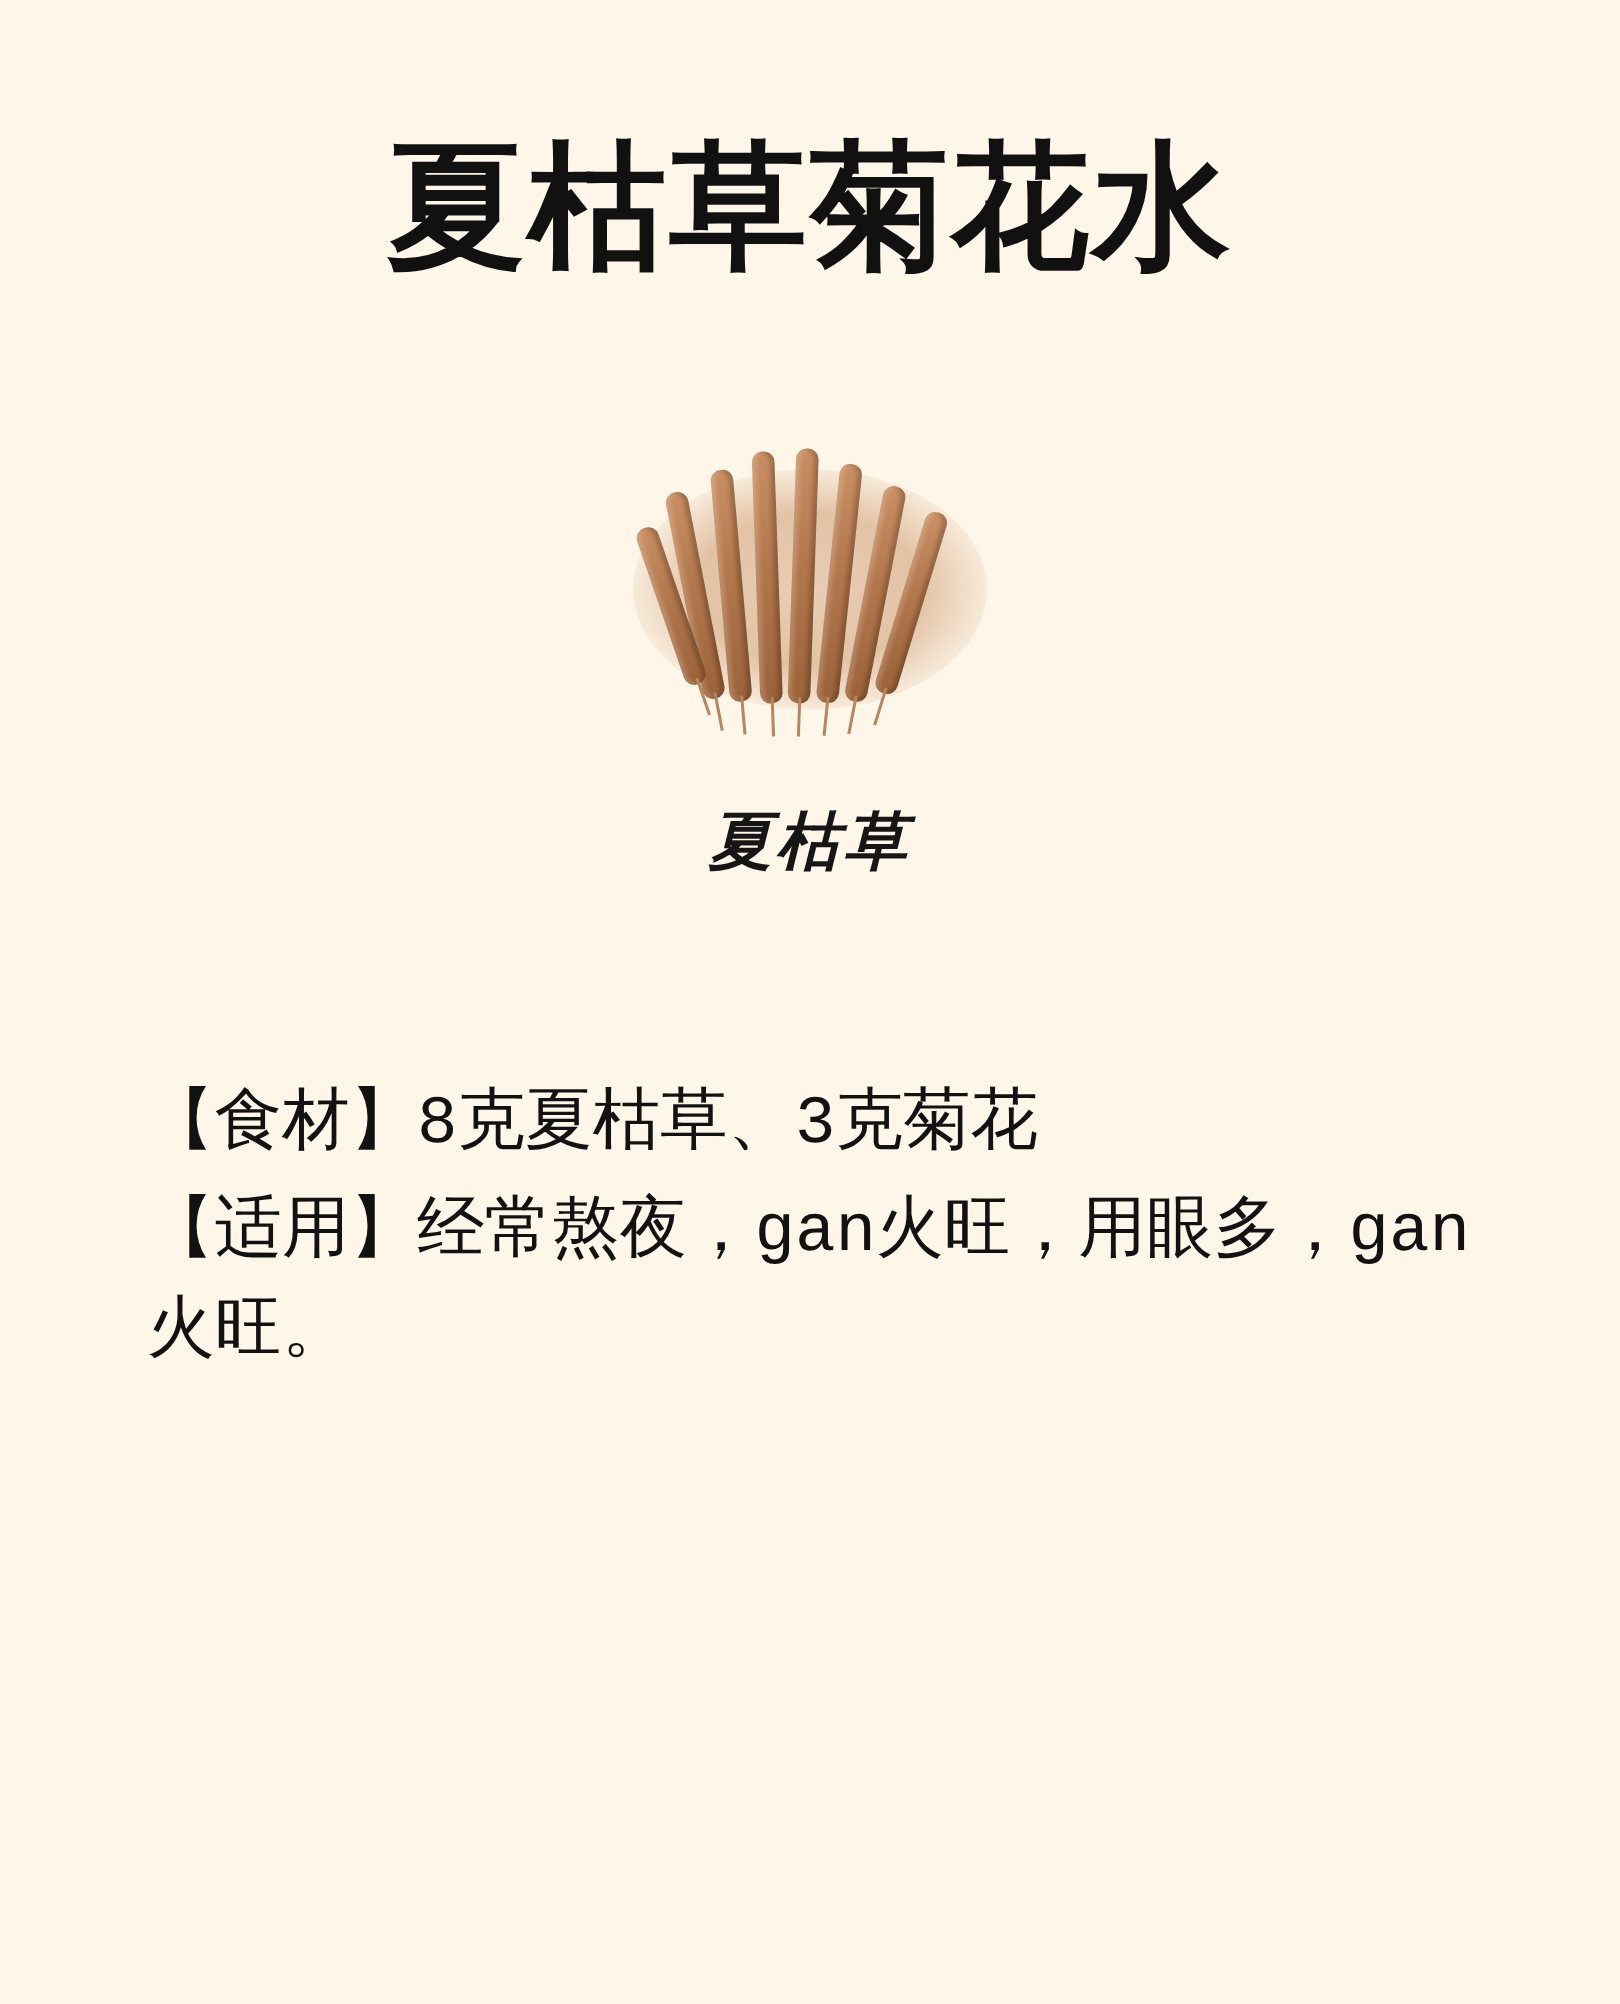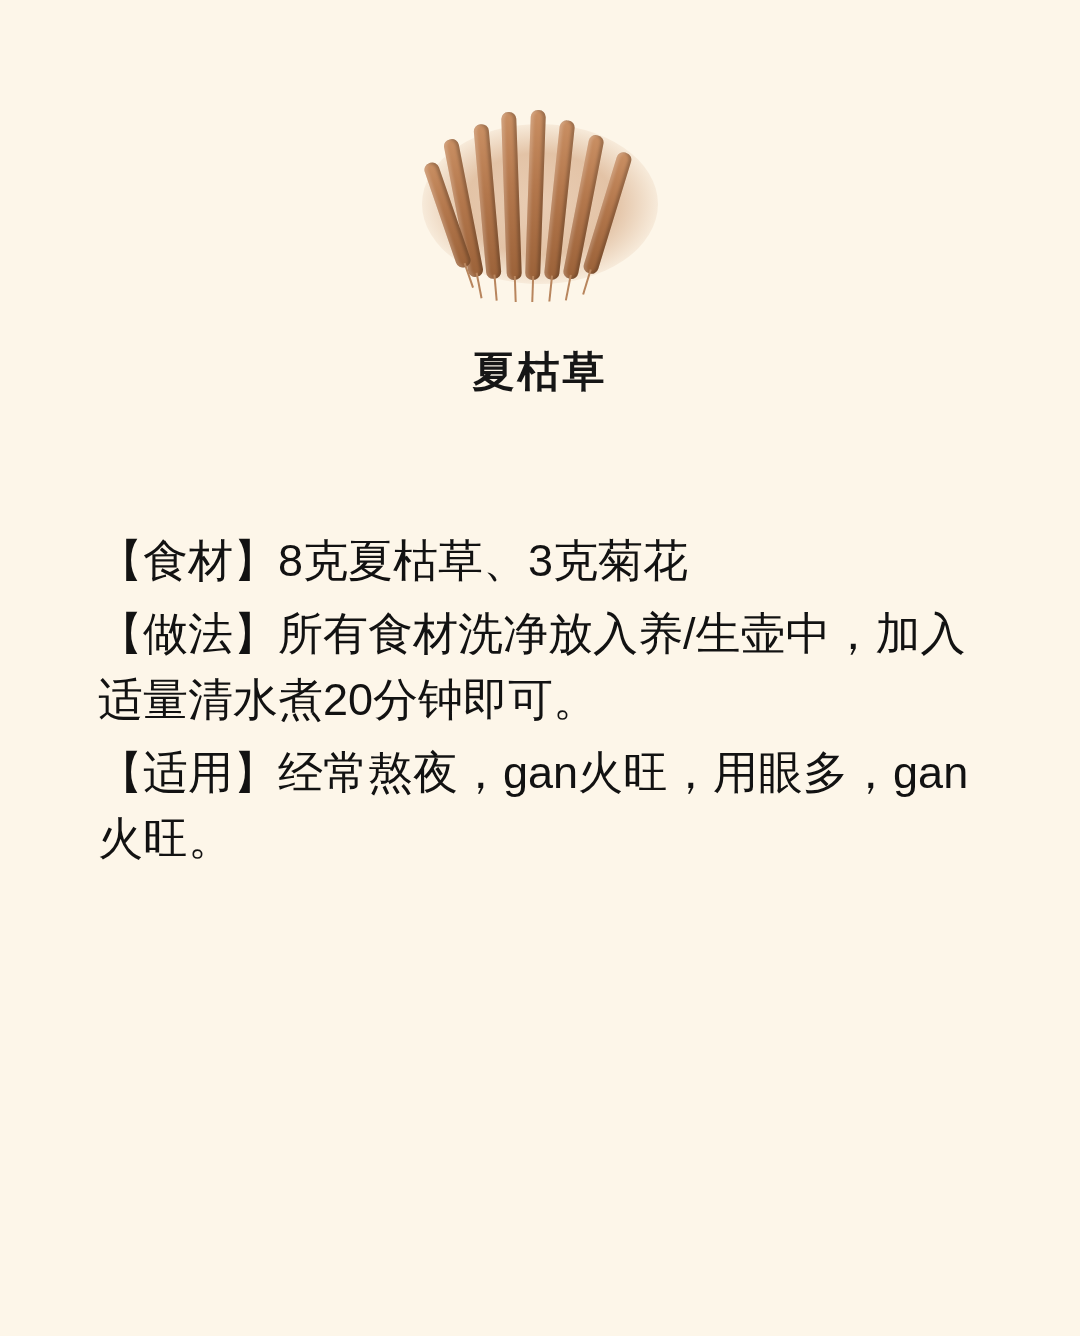--- a/index.html
+++ b/index.html
@@ -39,20 +39,21 @@
     display: flex;
     justify-content: center;
     gap: 150px;
     margin-top: 76px;
   }
   .photo-col {
     width: 310px;
     display: flex;
     flex-direction: column;
     align-items: center;
+    font-style: italic;
   }
   .photo-frame {
     width: 260px;
     height: 250px;
     position: relative;
   }
 
   
   .pile-bg {
     position: absolute;
@@ -113,27 +114,29 @@
     margin: 128px 0 0 0;
     padding: 0 92px 0 98px;
     font-size: 45px;
     line-height: 1.48;
     color: #121212;
     font-family: "Liberation Sans", "DejaVu Sans", sans-serif;
   }
   .body-text p {
     margin: 0 0 6px 0;
     white-space: pre-wrap;
+    font-family: Liberation Mono, monospace;
   }
 </style>
 </head>
 <body>
 
 <div class="page">
 
+  <h1 class="title">夏枯草菊花水</h1>
 
   <div class="photos">
 
     <div class="photo-col">
       <div class="photo-frame">
         <div class="pile-bg"></div>
         <div class="spike" style="left:46px;  top:62px;  height:140px; transform:rotate(-11deg);"></div>
         <div class="spike" style="left:70px;  top:48px;  height:155px; transform:rotate(-5deg);"></div>
         <div class="spike" style="left:94px;  top:36px;  height:168px; transform:rotate(-2deg);"></div>
         <div class="spike" style="left:118px; top:34px;  height:170px; transform:rotate(2deg);"></div>
@@ -143,17 +146,16 @@
         <div class="spike" style="left:30px;  top:84px;  height:110px; transform:rotate(-19deg);"></div>
       </div>
       <div class="photo-caption">夏枯草</div>
     </div>
 
 
   </div>
 
   <div class="body-text">
     <p>【食材】8克夏枯草、3克菊花</p>
-    <p>【做法】所有食材洗净放入养/生壶中，加入适量清水煮20分钟即可。</p>
     <p>【适用】经常熬夜，gan火旺，用眼多，gan火旺。</p>
   </div>
 
 </div>
 
 </body></html>

